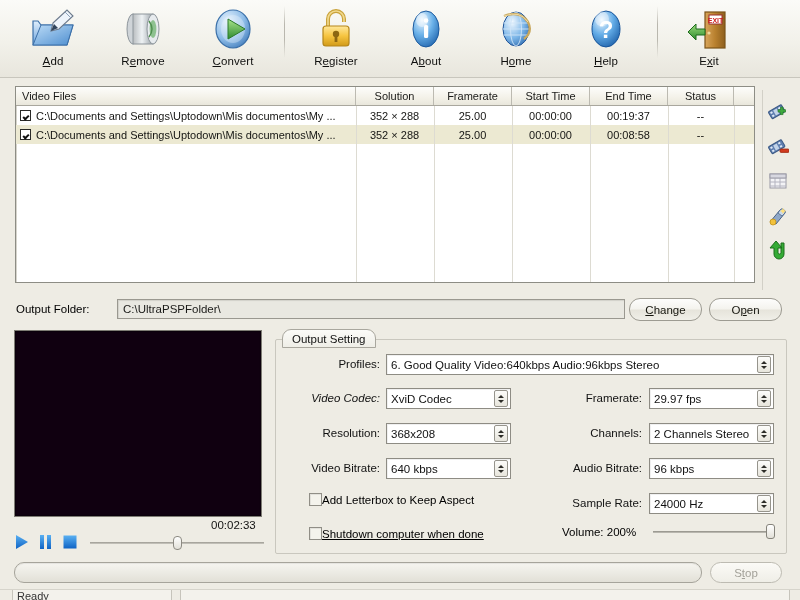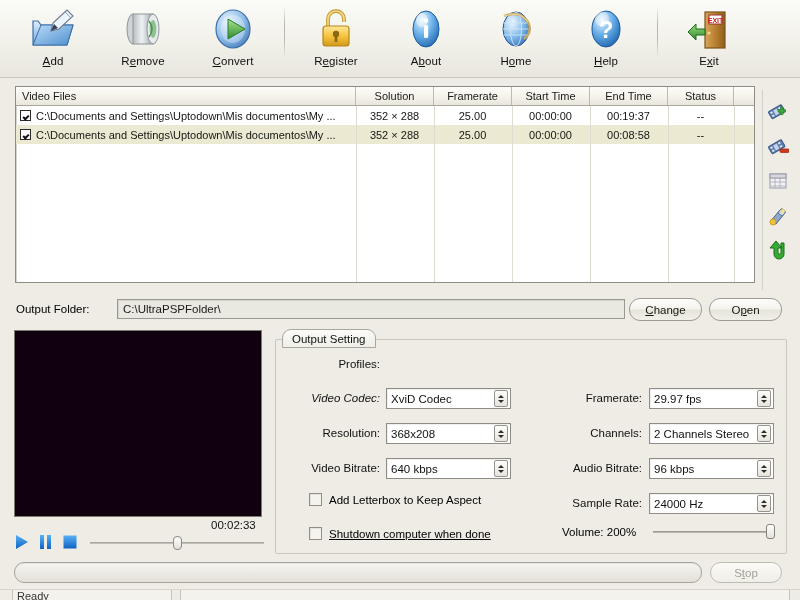--- a/index.html
+++ b/index.html
@@ -136,21 +136,21 @@
     width:14px; height:17px; margin-right:2px; flex:0 0 14px;
     border:1px solid #96948c; border-radius:2px;
     background:linear-gradient(180deg,#fcfcfa,#e7e5dc);
     display:flex; flex-direction:column; align-items:center; justify-content:center; gap:2px;
     cursor:pointer;
   }
   .spin .ar { width:0;height:0;border-left:3px solid transparent;border-right:3px solid transparent; }
   .spin .up { border-bottom:3px solid #2c2c28; }
   .spin .dn { border-top:3px solid #2c2c28; }
 
-  .chkrow { position:absolute; display:flex; align-items:center; gap:7px; cursor:pointer; font-size:11.5px; }
+  .chkrow { position:absolute; display:flex; align-items:center; cursor:pointer; font-size:11.5px; }
   .chk-sq { width:13px; height:13px; border:1px solid #908e86; background:#f4f3ec;
             box-shadow:inset 1px 1px 0 rgba(0,0,0,.07); }
 
   .vol-label { position:absolute; left:562px; top:526px; font-size:11.5px; }
   .vol-slider { position:absolute; left:653px; top:524px; width:122px; height:16px; cursor:pointer; }
   .vol-slider .track { position:absolute; left:0; right:0; top:7px; height:2px;
                        background:linear-gradient(180deg,#8e8c84,#c6c4bc); }
   .vol-slider .thumb { position:absolute; top:0; left:113px; width:9px; height:15px; border-radius:3px;
                        background:linear-gradient(180deg,#fff,#e2e0d8); border:1px solid #85837b; }
 
@@ -510,20 +510,27 @@
     <span class="seek">
       <span class="track"></span>
       <span class="thumb" id="seek-thumb" style="left: calc(50% - 4px);"></span>
     </span>
   </div>
 
   <div class="group"></div>
   <div class="group-tab">Output Setting</div>
 
   <div class="fld-label" style="left:258px; top:358px; width:122px;">Profiles:</div>
+  <div class="combo" style="left:386px; top:354px; width:388px;">
+    <span class="val">6. Good   Quality  Video:640kbps   Audio:96kbps   Stereo</span>
+    <span class="spin">
+      <span class="ar up"></span>
+        <span class="ar dn"></span>
+      </span>
+  </div>
 
   <div class="fld-label" style="left:258px; top:392px; width:122px;font-style:italic;">Video Codec:</div>
   <div class="combo" style="left:386px; top:388px; width:125px;">
     <span class="val">XviD  Codec</span>
     <span class="spin">
       <span class="ar up"></span>
         <span class="ar dn"></span>
       </span>
   </div>
 

